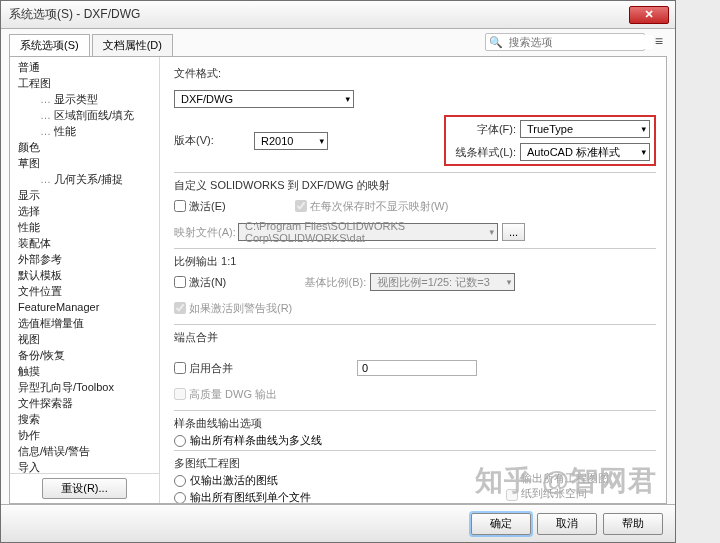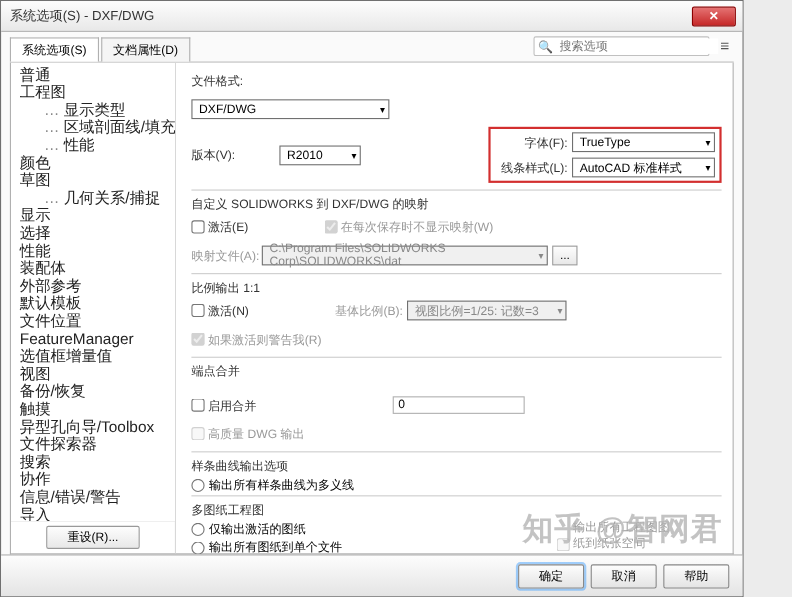--- a/index.html
+++ b/index.html
@@ -12,21 +12,21 @@
 .tab-row { display: flex; align-items: flex-start; height: 24px; border-bottom: 1px solid #b0b0b0; }
 .tab { padding: 3px 10px; border: 1px solid #b0b0b0; border-bottom: none; background: #f5f5f5; margin-right: 2px; position: relative; top: 1px; font-size: 11px; }
 .tab.active { background: #fff; }
 .search-box { margin-left: auto; display: flex; align-items: center; border: 1px solid #c0c0c0; border-radius: 2px; padding: 1px 4px; background: #fff; width: 160px; height: 18px;}
 .search-box .sicon { font-size: 11px; margin-right: 3px; color: #555;}
 .search-box input { border: none; outline: none; font-size: 11px; flex: 1; color: #888;}
 .hamburger { font-size: 14px; margin-left: 6px; color: #555; padding: 0 4px; }
 .content { display: flex; height: calc(100% - 24px); background: #fff; border: 1px solid #b0b0b0; border-top: none; }
 .sidebar { width: 150px; border-right: 1px solid #d8d8d8; display: flex; flex-direction: column; }
 .tree { flex: 1; overflow-y: auto; background: #fff; padding: 2px 0; }
-.tree-item { padding: 1px 4px 1px 8px; white-space: nowrap; color: #222; font-size: 14px; line-height: 14px; cursor: default; }
+.tree-item { padding: 1px 4px 1px 8px; white-space: nowrap; color: #222; font-size: 11px; line-height: 14px; cursor: default; }
 .tree-item.sub2 { padding-left: 30px; color: #222; }
 .tree-item.sub2::before { content: "… "; color: #888; }
 .sidebar-footer { padding: 4px; border-top: 1px solid #d8d8d8; display: flex; justify-content: center; }
 .reset-btn { padding: 2px 18px; border: 1px solid #999; background: linear-gradient(#fdfdfd,#e8e8e8); border-radius: 2px;}
 .main { flex: 1; padding: 6px 10px 6px 14px; overflow-y: auto; position: relative; }
 .row { display: flex; align-items: center; margin-bottom: 6px; min-height: 20px; }
 .lbl { width: 80px; font-size: 11px; color: #333; text-align: left; }
 .lbl-r { text-align: right; padding-right: 4px; }
 .combo { display: inline-flex; align-items: center; border: 1px solid #707070; background: #fff; height: 18px; padding: 0 14px 0 6px; position: relative; font-size: 11px; }
 .combo::after { content: "▾"; position: absolute; right: 3px; font-size: 9px; }

